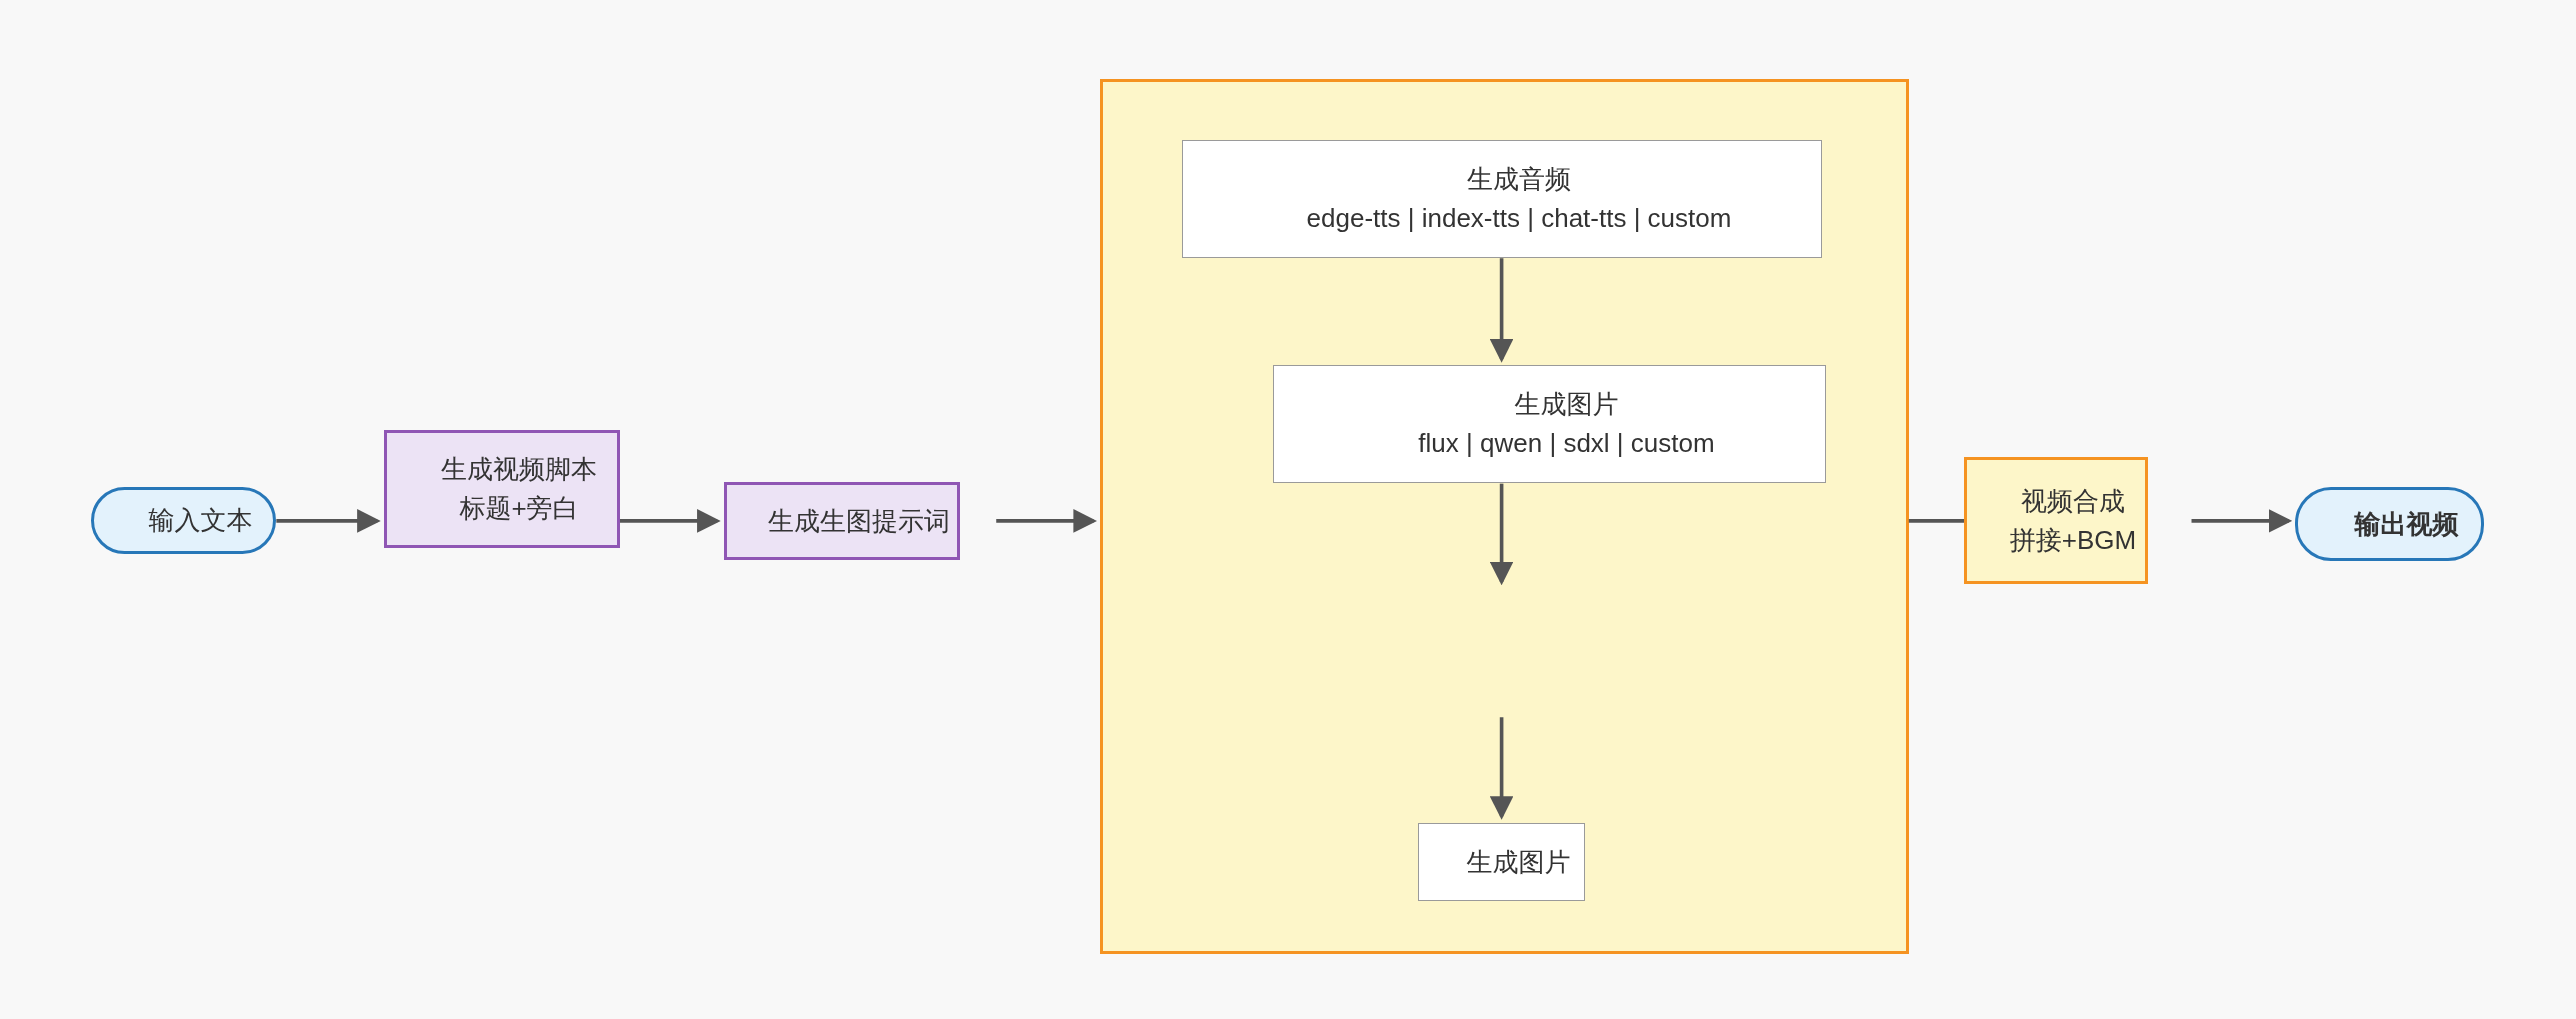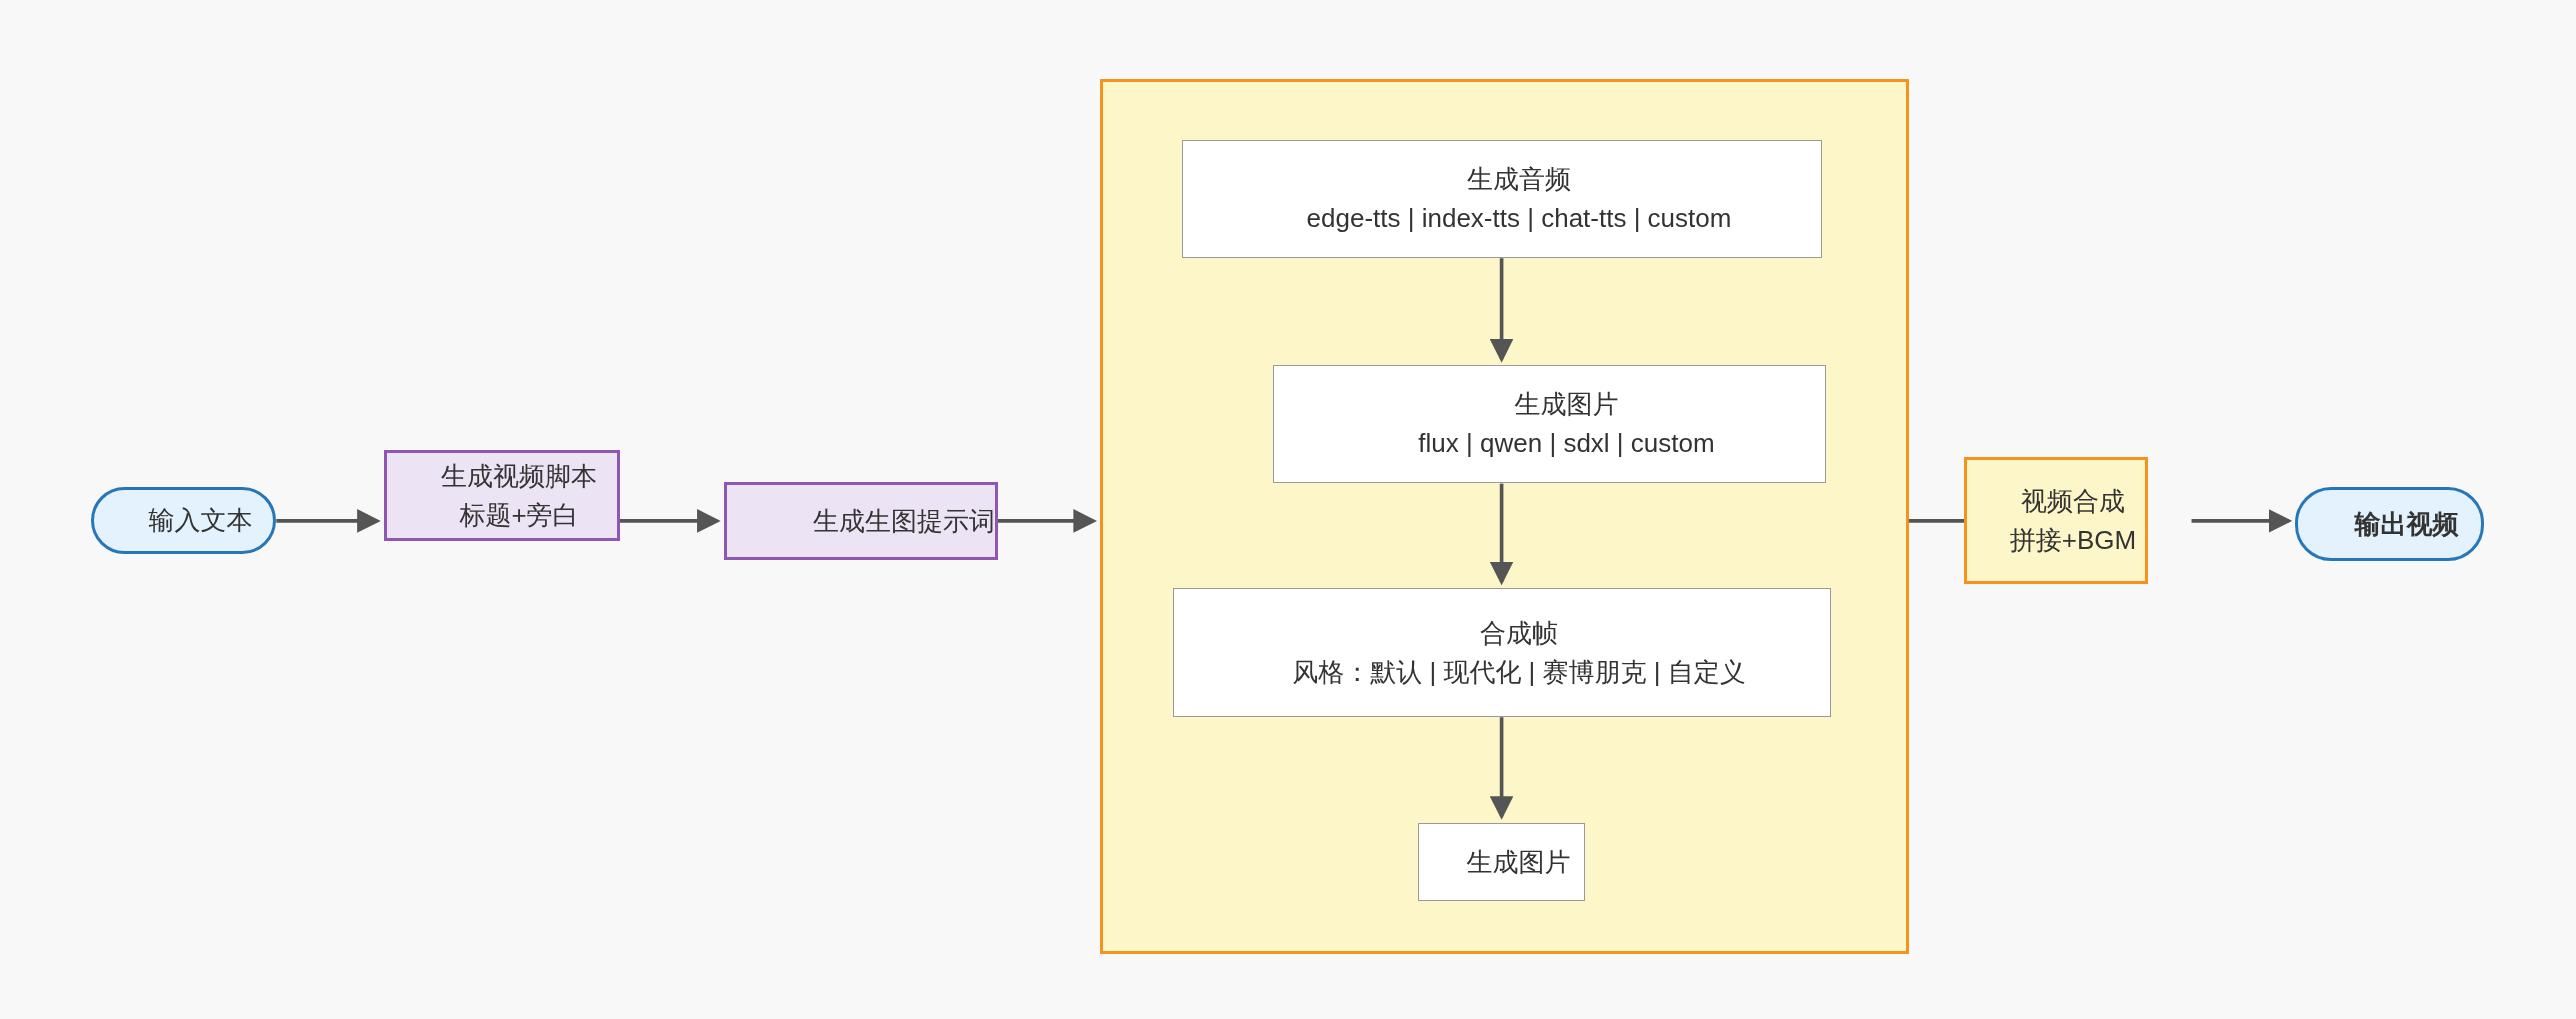--- a/index.html
+++ b/index.html
@@ -86,43 +86,39 @@
       <line x1="1652" y1="789" x2="1652" y2="898" marker-end="url(#arrowhead)"></line>
       <line x1="2100" y1="573" x2="2202" y2="573" marker-end="url(#arrowhead)"></line>
       <line x1="2411" y1="573" x2="2518" y2="573" marker-end="url(#arrowhead)"></line>
     </g>
   </svg>
 
   <div class="node pill" style="left:91px; top:487px; width:185px; height:67px;">
     <span>输入文本</span>
   </div>
 
-  <div class="node purple" style="left:384px; top:450px; width:236px; height:91px;">
+  <div class="node purple" style="left:384px; top:430px; width:236px; height:118px;">
     <span>生成视频脚本</span>
     <span>标题+旁白</span>
   </div>
 
-  <div class="node purple" style="left:724px; top:482px; width:274px; height:78px;align-items:flex-end;">
+  <div class="node purple" style="left:724px; top:482px; width:236px; height:78px;">
     <span>生成生图提示词</span>
   </div>
 
   <div class="node white" style="left:1182px; top:140px; width:640px; height:118px;">
     <span>生成音频</span>
     <span>edge-tts | index-tts | chat-tts | custom</span>
   </div>
 
   <div class="node white" style="left:1273px; top:365px; width:553px; height:118px;">
     <span>生成图片</span>
     <span>flux | qwen | sdxl | custom</span>
   </div>
 
-  <div class="node white" style="left:1173px; top:588px; width:658px; height:129px;">
-    <span>合成帧</span>
-    <span>风格：默认 | 现代化 | 赛博朋克 | 自定义</span>
-  </div>
 
   <div class="node white" style="left:1418px; top:823px; width:167px; height:78px;">
     <span>生成图片</span>
   </div>
 
   <div class="node orange" style="left:1964px; top:457px; width:184px; height:127px;">
     <span>视频合成</span>
     <span>拼接+BGM</span>
   </div>
 

